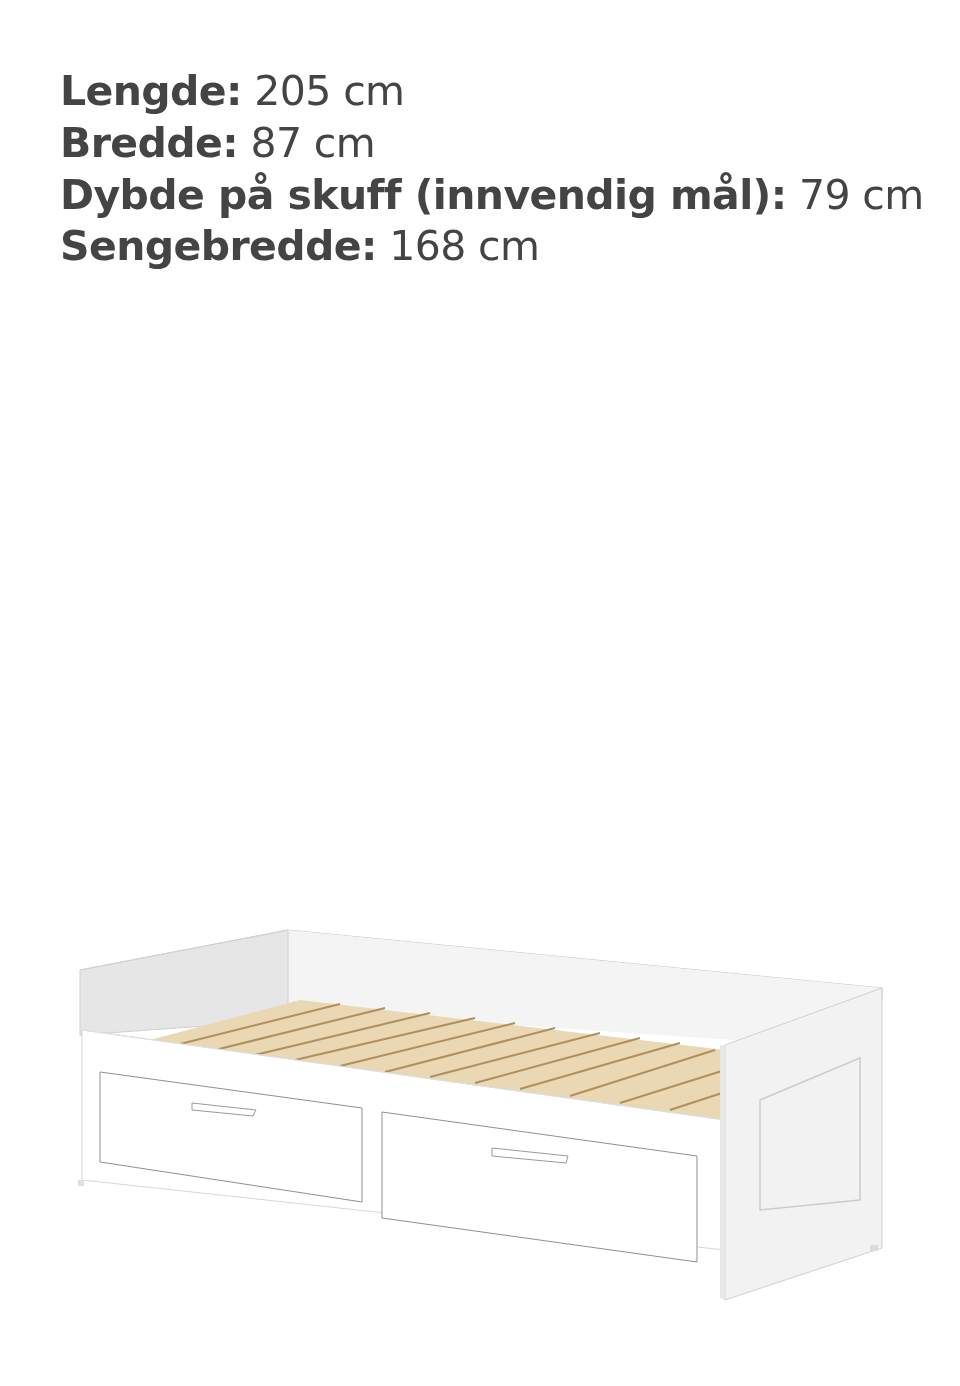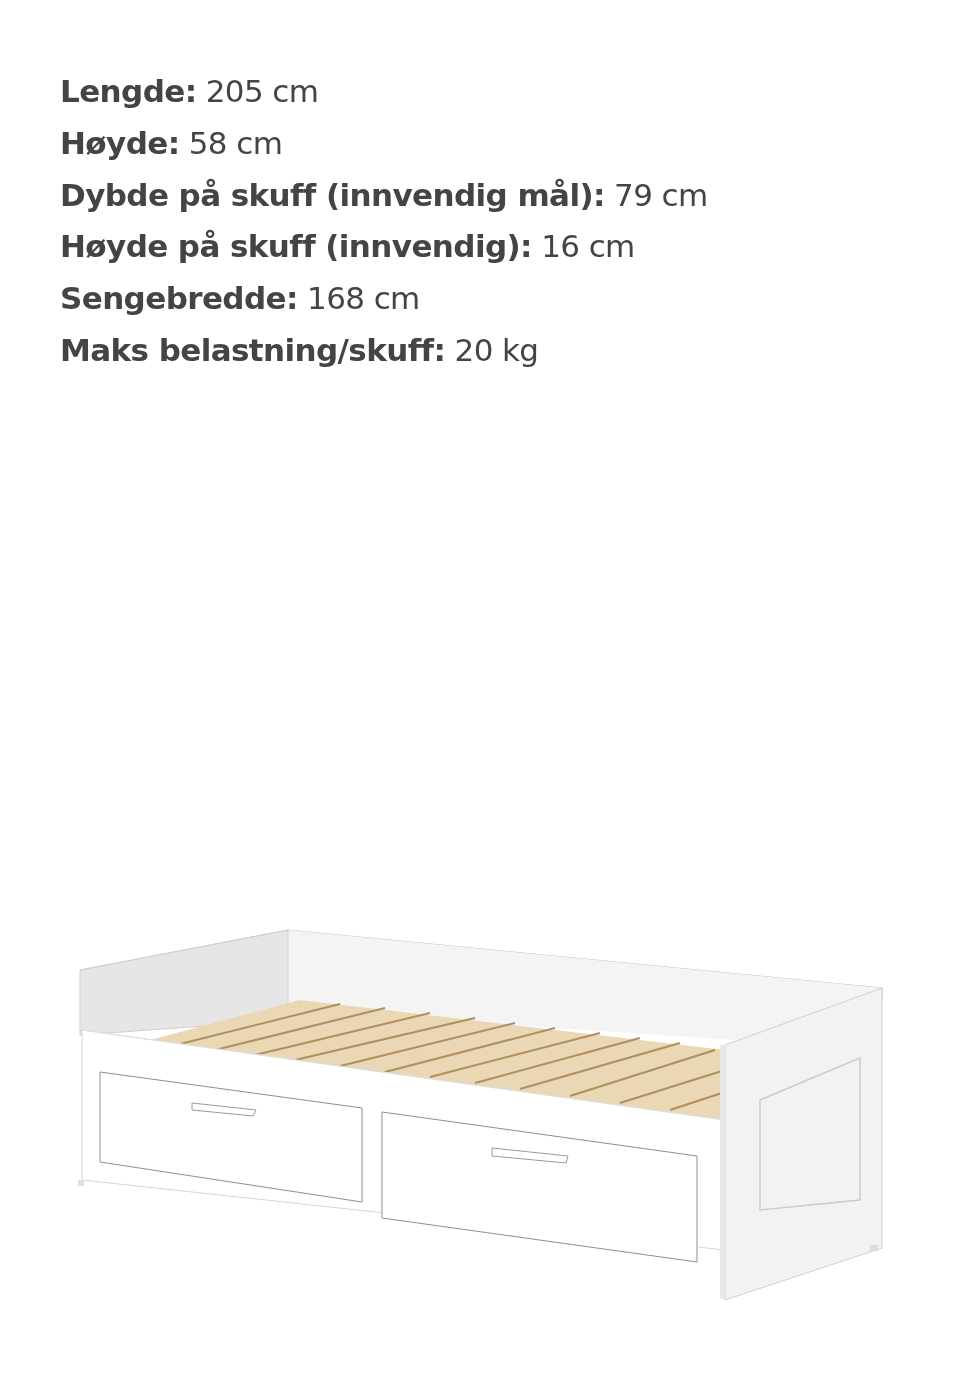--- a/index.html
+++ b/index.html
@@ -17,21 +17,21 @@
     }
     .specs {
       position: absolute;
       left: 60px;
       top: 66px;
       margin: 0;
       padding: 0;
       list-style: none;
     }
     .spec-row {
-      font-size: 31px;
+      font-size: 41px;
       line-height: 51.8px;
       white-space: nowrap;
       letter-spacing: -0.6px;
     }
     .spec-label {
       font-weight: bold;
     }
     .spec-value {
       font-weight: normal;
     }
@@ -41,25 +41,23 @@
       top: 900px;
       width: 840px;
       height: 420px;
     }
   </style>
 </head>
 <body>
 
 <ul class="specs">
   <li class="spec-row"><span class="spec-label">Lengde:</span> <span class="spec-value">205 cm</span></li>
-  <li class="spec-row"><span class="spec-label">Høyde:</span> <span class="spec-value">58 cm</span></li>
+  <li class="spec-row"><span class="spec-label">Bredde:</span> <span class="spec-value">87 cm</span></li>
   <li class="spec-row"><span class="spec-label">Dybde på skuff (innvendig mål):</span> <span class="spec-value">79 cm</span></li>
-  <li class="spec-row"><span class="spec-label">Høyde på skuff (innvendig):</span> <span class="spec-value">16 cm</span></li>
   <li class="spec-row"><span class="spec-label">Sengebredde:</span> <span class="spec-value">168 cm</span></li>
-  <li class="spec-row"><span class="spec-label">Maks belastning/skuff:</span> <span class="spec-value">20 kg</span></li>
 </ul>
 
 <svg class="product-image" viewBox="60 900 840 420" xmlns="http://www.w3.org/2000/svg" aria-label="White daybed with two drawers and wooden slatted base">
 
   <polygon points="288,930 882,988 882,1000 288,944" fill="#f1f1f1" stroke="#c8c8c8" stroke-width="1"></polygon>
   <polygon points="288,930 882,988 882,1050 288,1010" fill="#f4f4f4"></polygon>
 
   <polygon points="80,970 288,930 288,1020 80,1035" fill="#e6e6e6" stroke="#cfcfcf" stroke-width="1"></polygon>
   <line x1="80" y1="970" x2="288" y2="930" stroke="#d0d0d0"></line>
 

